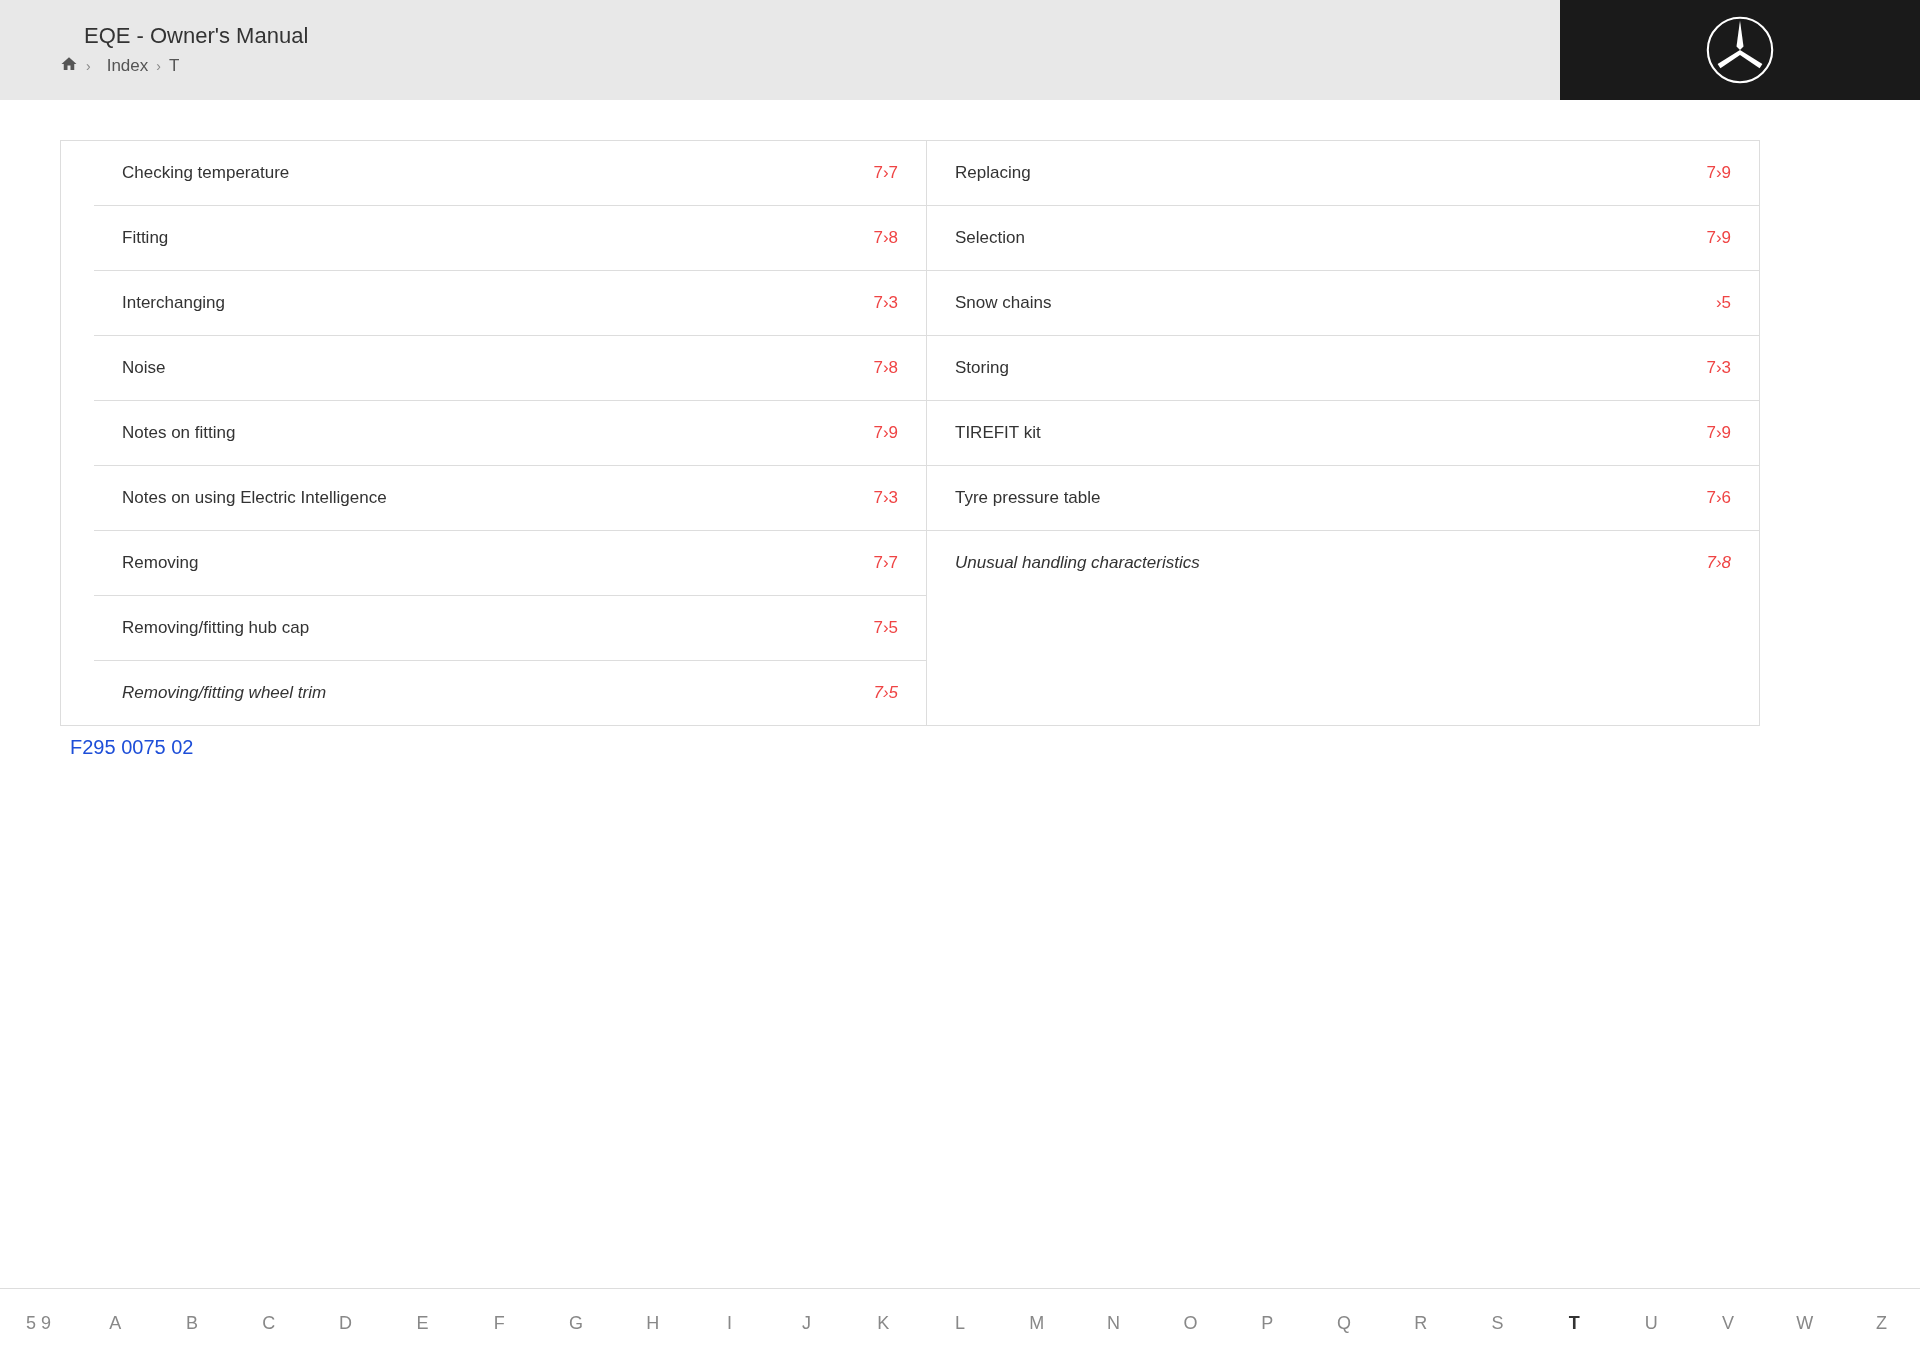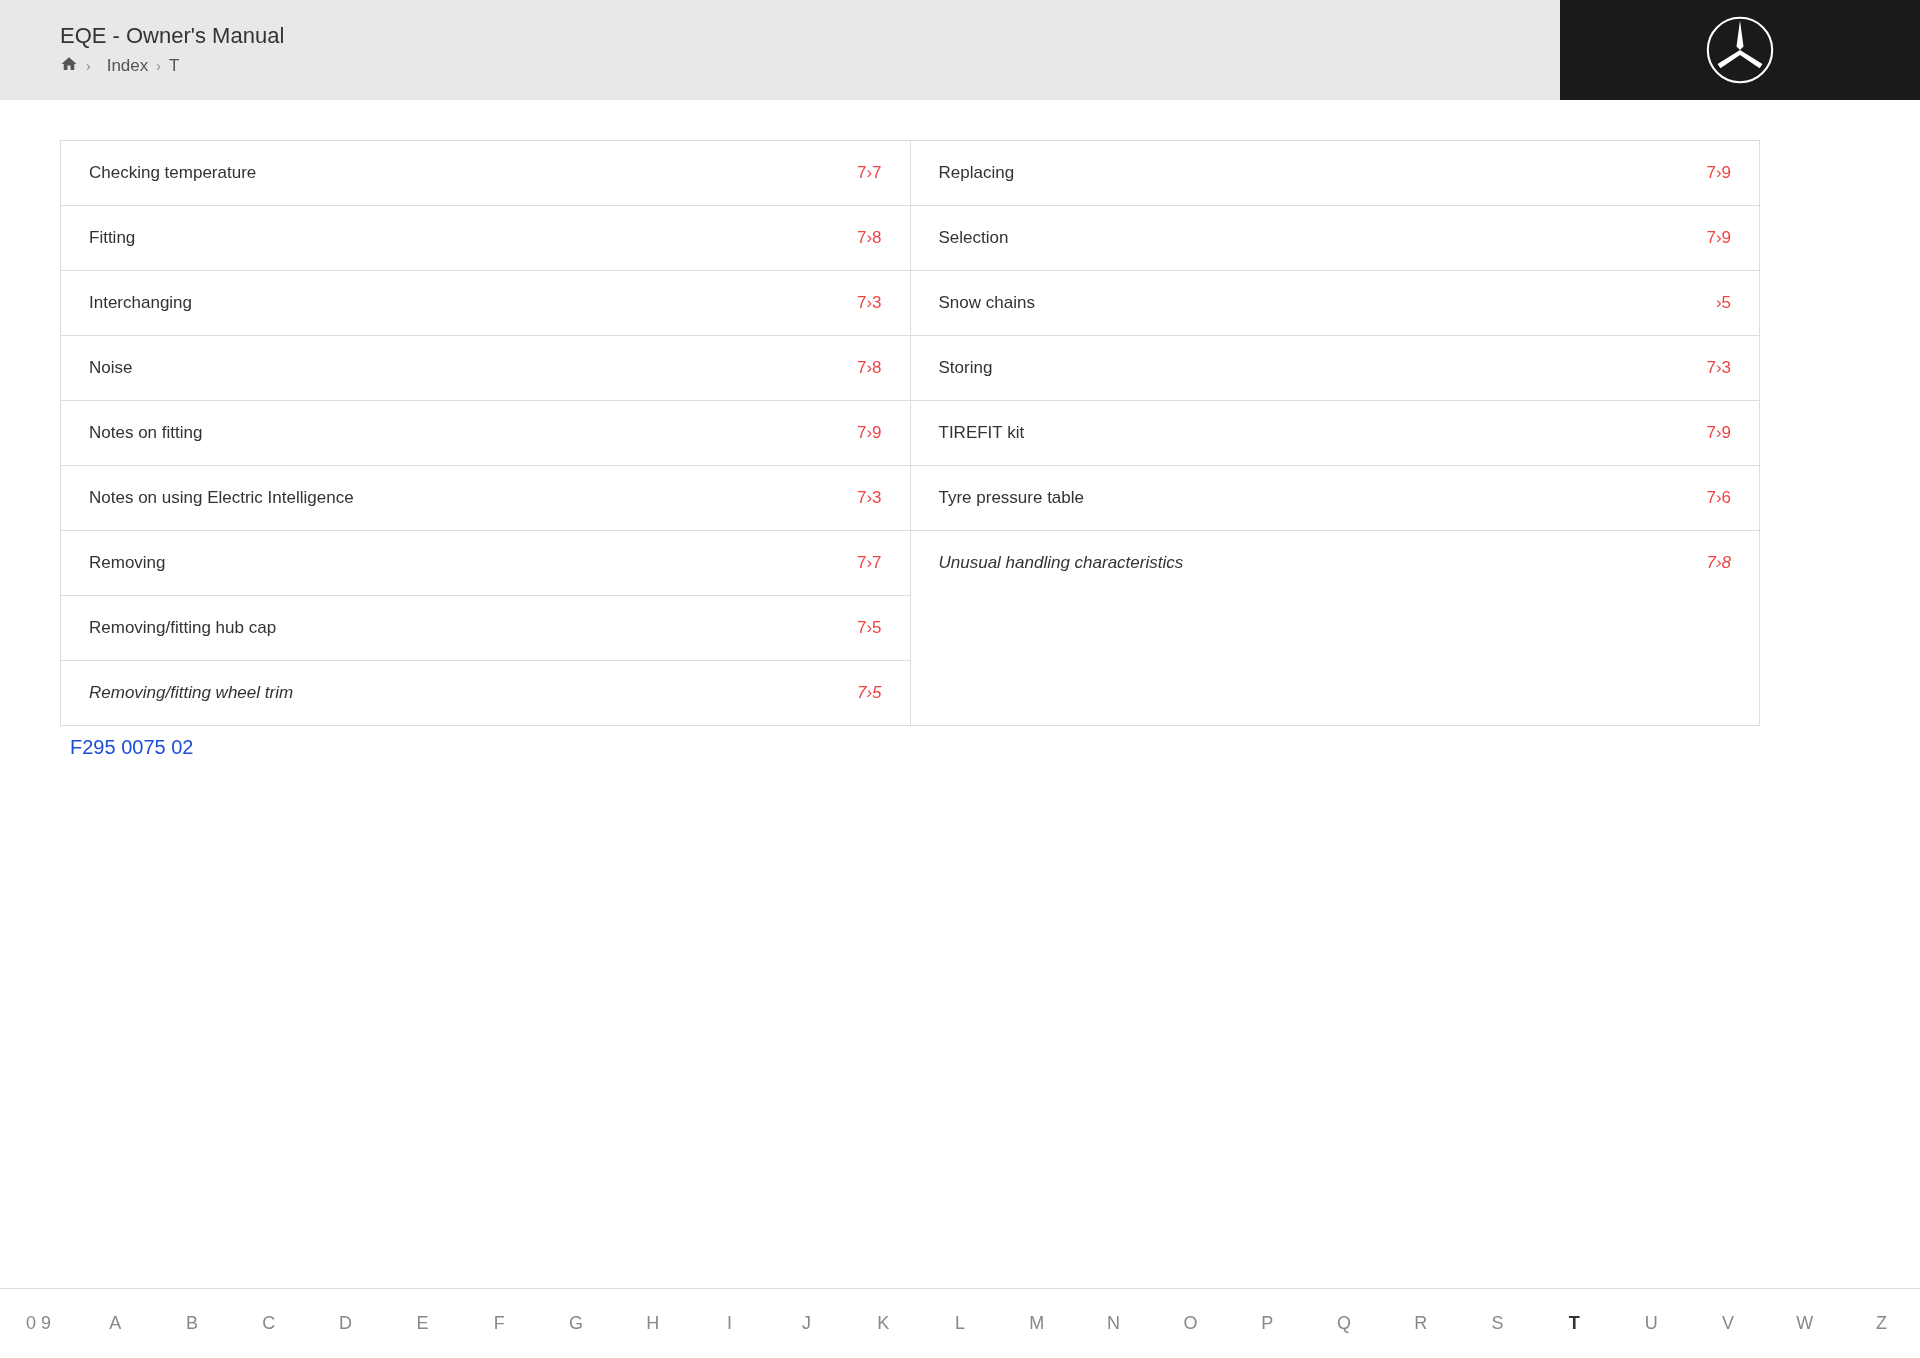--- a/index.html
+++ b/index.html
@@ -37,20 +37,21 @@
     }
     .header-title-area {
       display: flex;
       flex-direction: column;
       gap: 6px;
     }
     .header-title {
       font-size: 22px;
       color: #333;
       font-weight: normal;
+      margin-left: 24px;
     }
     .breadcrumb {
       display: flex;
       align-items: center;
       gap: 8px;
       font-size: 17px;
       color: #555;
     }
     .breadcrumb-sep {
       color: #888;
@@ -70,20 +71,21 @@
       max-width: 1700px;
     }
 
     .index-column {
       flex: 1;
       border: 1px solid #ddd;
     }
 
     .index-column:first-child {
       border-right: none;
+      padding-left: 33px;
     }
 
     .index-row {
       display: flex;
       align-items: center;
       justify-content: space-between;
       padding: 22px 28px;
       border-bottom: 1px solid #ddd;
       cursor: pointer;
       background: white;
@@ -247,21 +249,21 @@
     <span class="index-label">Unusual handling characteristics</span>
     <span class="index-page">7›8</span>
   </div>
       </div>
   </div>
 
   <div class="footer-code">F295 0075 02</div>
 </div>
 
 <div class="alpha-bar" id="alpha-bar">
-    <div class="alpha-item">0 9</div>
+    <div class="alpha-item">5 9</div>
     <div class="alpha-item">A</div>
     <div class="alpha-item">B</div>
     <div class="alpha-item">C</div>
     <div class="alpha-item">D</div>
     <div class="alpha-item">E</div>
     <div class="alpha-item">F</div>
     <div class="alpha-item">G</div>
     <div class="alpha-item">H</div>
     <div class="alpha-item">I</div>
     <div class="alpha-item">J</div>

